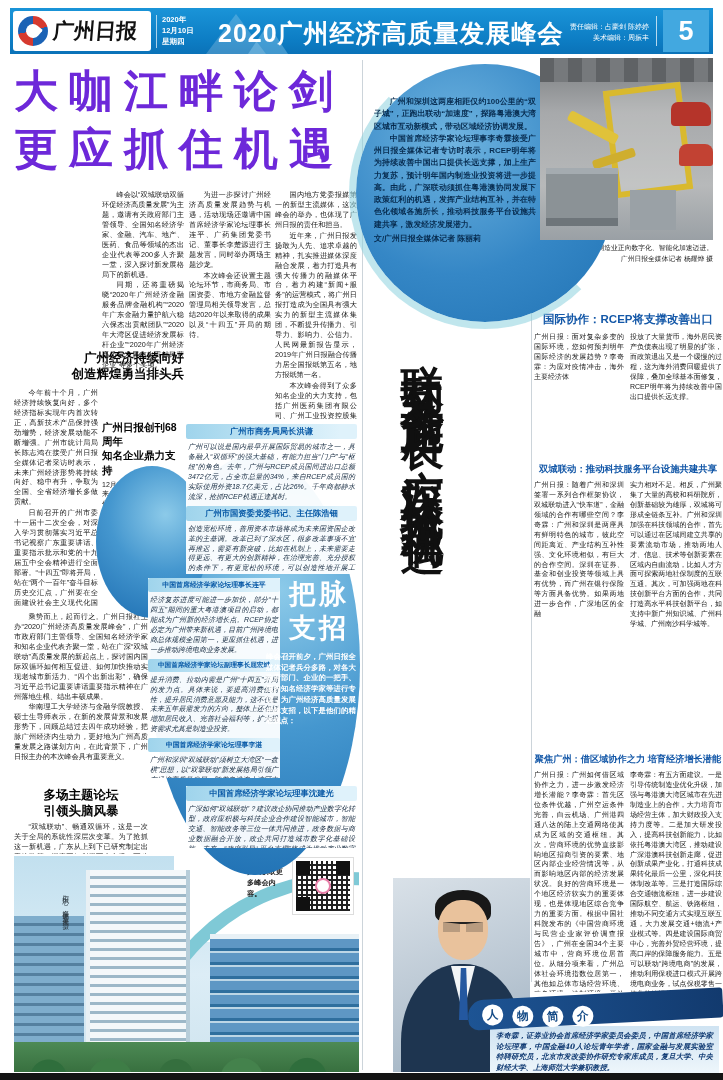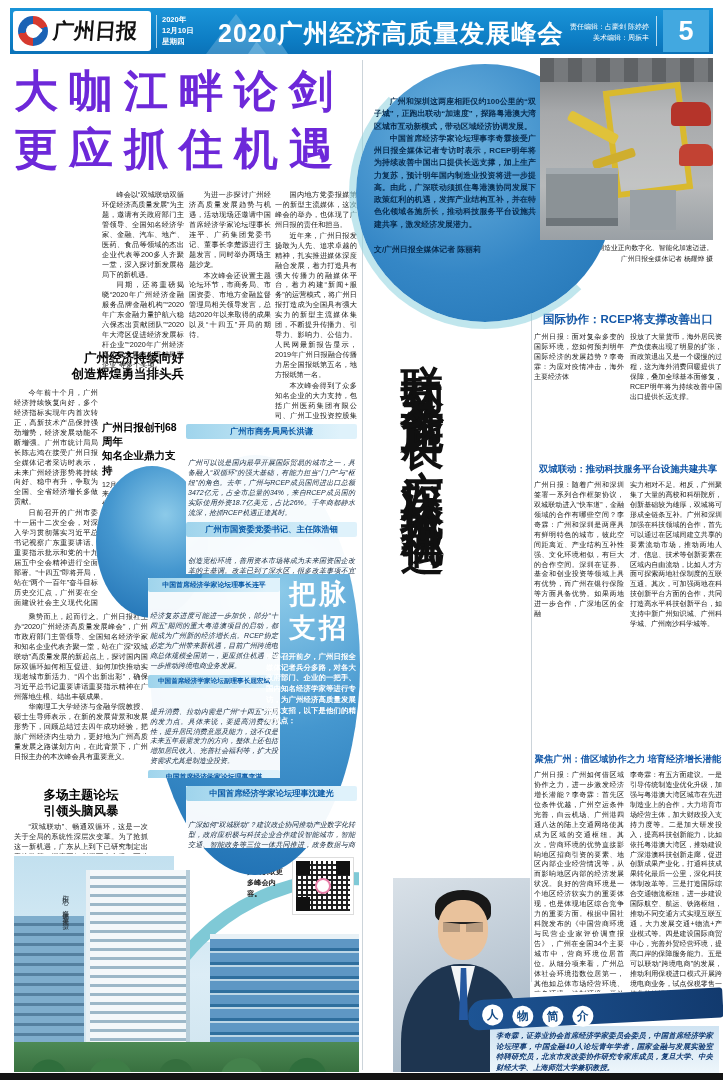--- a/index.html
+++ b/index.html
@@ -43,21 +43,21 @@
   #sub3box .h{font-weight:900;font-size:10.5px;text-align:left;line-height:1.35;color:#050505;}
   #sub3box .t{font-size:7px;line-height:1.4;text-align:justify;margin-top:3px;
     padding-right:14px;}
   
   .blob{position:absolute;border-radius:50%;z-index:1;
     background:radial-gradient(circle at 62% 32%,#8ccae9 0%,#4597cf 45%,#1c6db1 100%);}
   #blobMain{left:150px;top:455px;width:210px;height:420px;}
   #blobSmall{left:96px;top:466px;width:112px;height:152px;}
   .ebox{position:absolute;z-index:2;background:rgba(255,255,255,0.95);overflow:hidden;}
   .eband{background:linear-gradient(90deg,#9fd4ec 0%,#dff2fb 90%);color:#0c5ca8;font-weight:bold;
-    font-size:8.3px;text-align:center;padding:2px 0;border-radius:2px;margin-bottom:18px;white-space:nowrap;overflow:hidden;}
+    font-size:8.3px;text-align:center;padding:2px 0;border-radius:2px;margin-bottom:2px;white-space:nowrap;overflow:hidden;}
   .equote{font-style:italic;font-size:7px;line-height:1.42;text-align:justify;color:#14293f;
     padding:1px 2px 4px 2px;}
   #bamaiBadge{position:absolute;left:282px;top:578px;width:74px;z-index:2;color:#fff;
     font-weight:900;font-size:27px;line-height:1.25;text-align:center;letter-spacing:3px;}
   #bamaiIntro{position:absolute;left:266px;top:652px;width:90px;height:82px;z-index:2;color:#fff;
     font-weight:bold;font-size:7.4px;line-height:1.45;text-align:justify;overflow:hidden;}
   
   #leftPhoto{position:absolute;left:14px;top:856px;width:345px;height:216px;overflow:hidden;
     background:linear-gradient(180deg,#c2e0ef 0%,#dcedf6 55%,#cfe4ef 100%);}
   .whitePatch{position:absolute;right:0;top:0;width:185px;height:86px;background:#fff;}
@@ -97,21 +97,21 @@
   
   .vrule{position:absolute;width:1px;background:#ccd4da;z-index:0;}
   
   #introCircle{position:absolute;left:356px;top:64px;width:258px;height:258px;border-radius:50%;z-index:1;
     background:radial-gradient(circle at 38% 30%,#6fb4e0 0%,#3587c6 55%,#2173b4 100%);}
   #introCircle::before{content:"";position:absolute;inset:-7px;border-radius:50%;z-index:-1;
     border:7px solid rgba(140,210,222,0.55);border-right-color:transparent;border-top-color:transparent;}
   #introText{position:absolute;left:374px;top:96px;width:162px;height:212px;z-index:3;
     color:#072c50;font-size:7.9px;font-weight:bold;line-height:1.55;text-align:justify;overflow:hidden;}
   #introText p{margin:0;text-indent:2em;}
-  #introText .byline{text-indent:0;margin-top:13px;}
+  #introText .byline{text-indent:0;margin-top:2px;}
   #factoryPhoto{position:absolute;left:540px;top:58px;width:173px;height:182px;z-index:2;
     background:linear-gradient(180deg,#7a7d80 0%,#a7a9ab 30%,#b7b9ba 70%,#9aa0a5 100%);overflow:hidden;}
   .fRoof{position:absolute;left:0;top:0;width:100%;height:24px;
     background:repeating-linear-gradient(90deg,#5f6265 0 14px,#76797c 14px 28px);}
   .fFrame{position:absolute;right:26px;top:28px;width:66px;height:96px;
     border:6px solid #d9b92e;transform:rotate(-7deg);background:rgba(230,230,228,0.25);}
   .fArm{position:absolute;left:26px;top:64px;width:54px;height:11px;background:#e0c23a;
     transform:rotate(28deg);border-radius:3px;}
   .fArm2{position:absolute;left:52px;top:96px;width:44px;height:9px;background:#cfae2e;
     transform:rotate(-18deg);border-radius:3px;}

